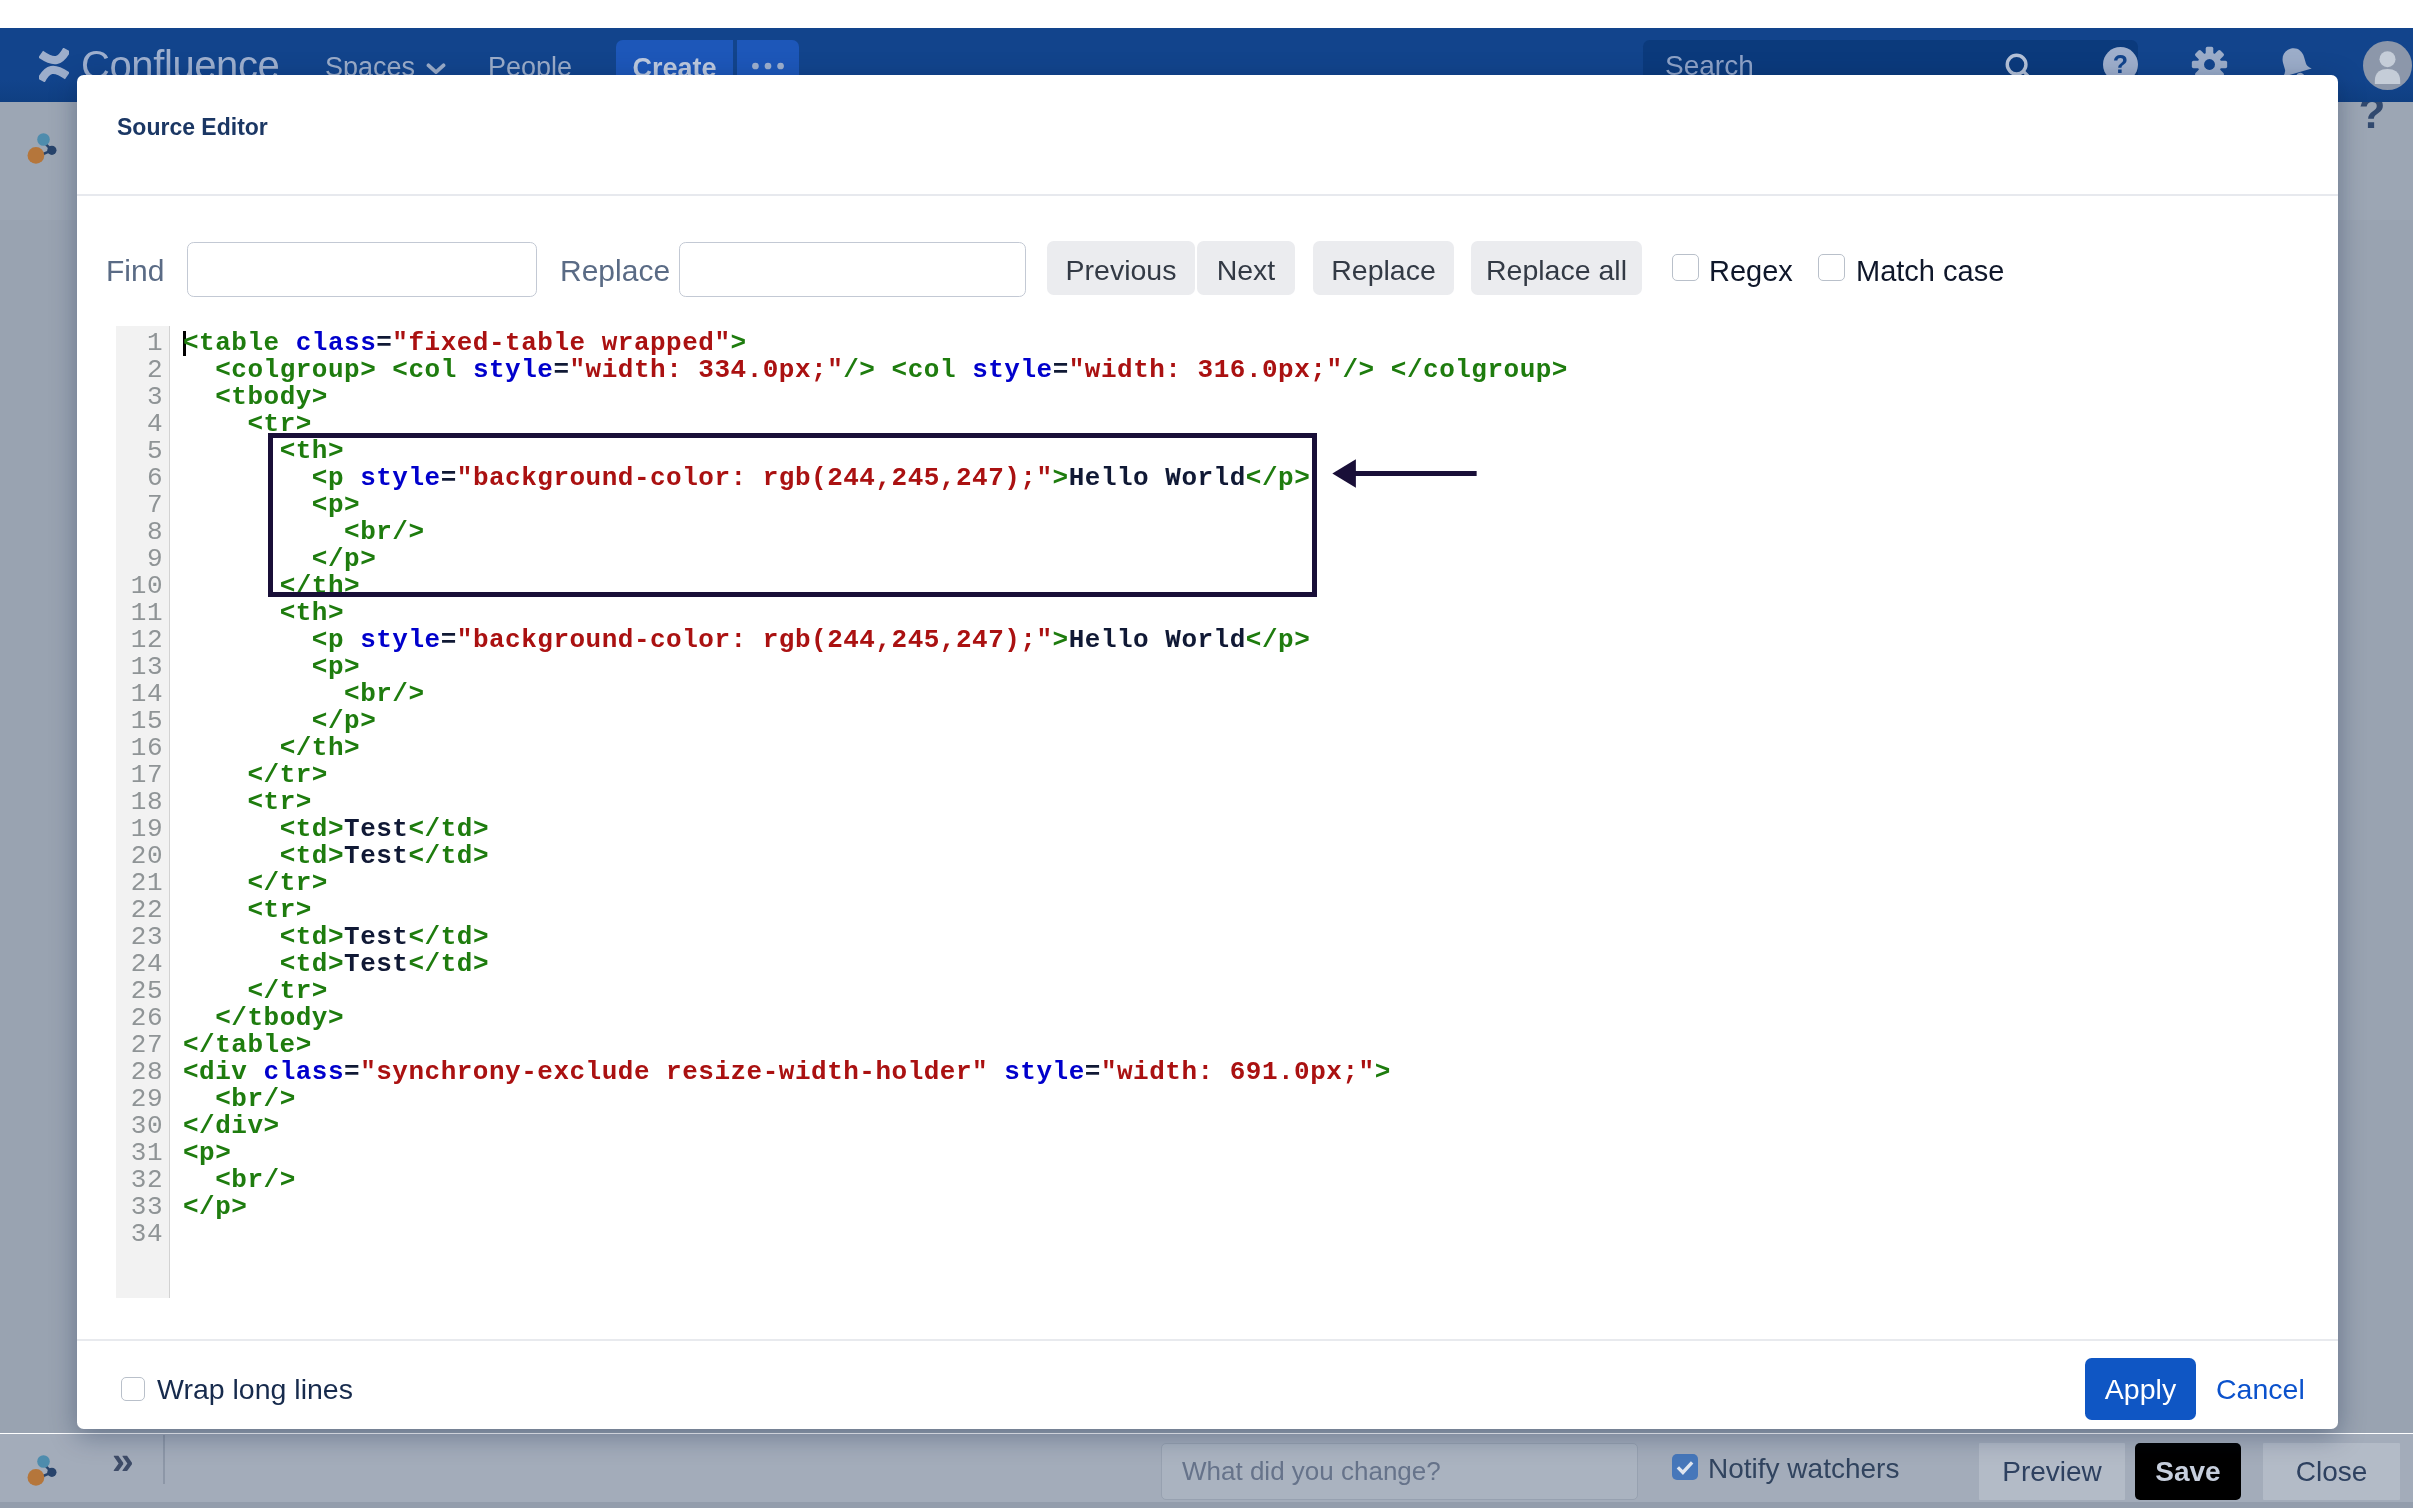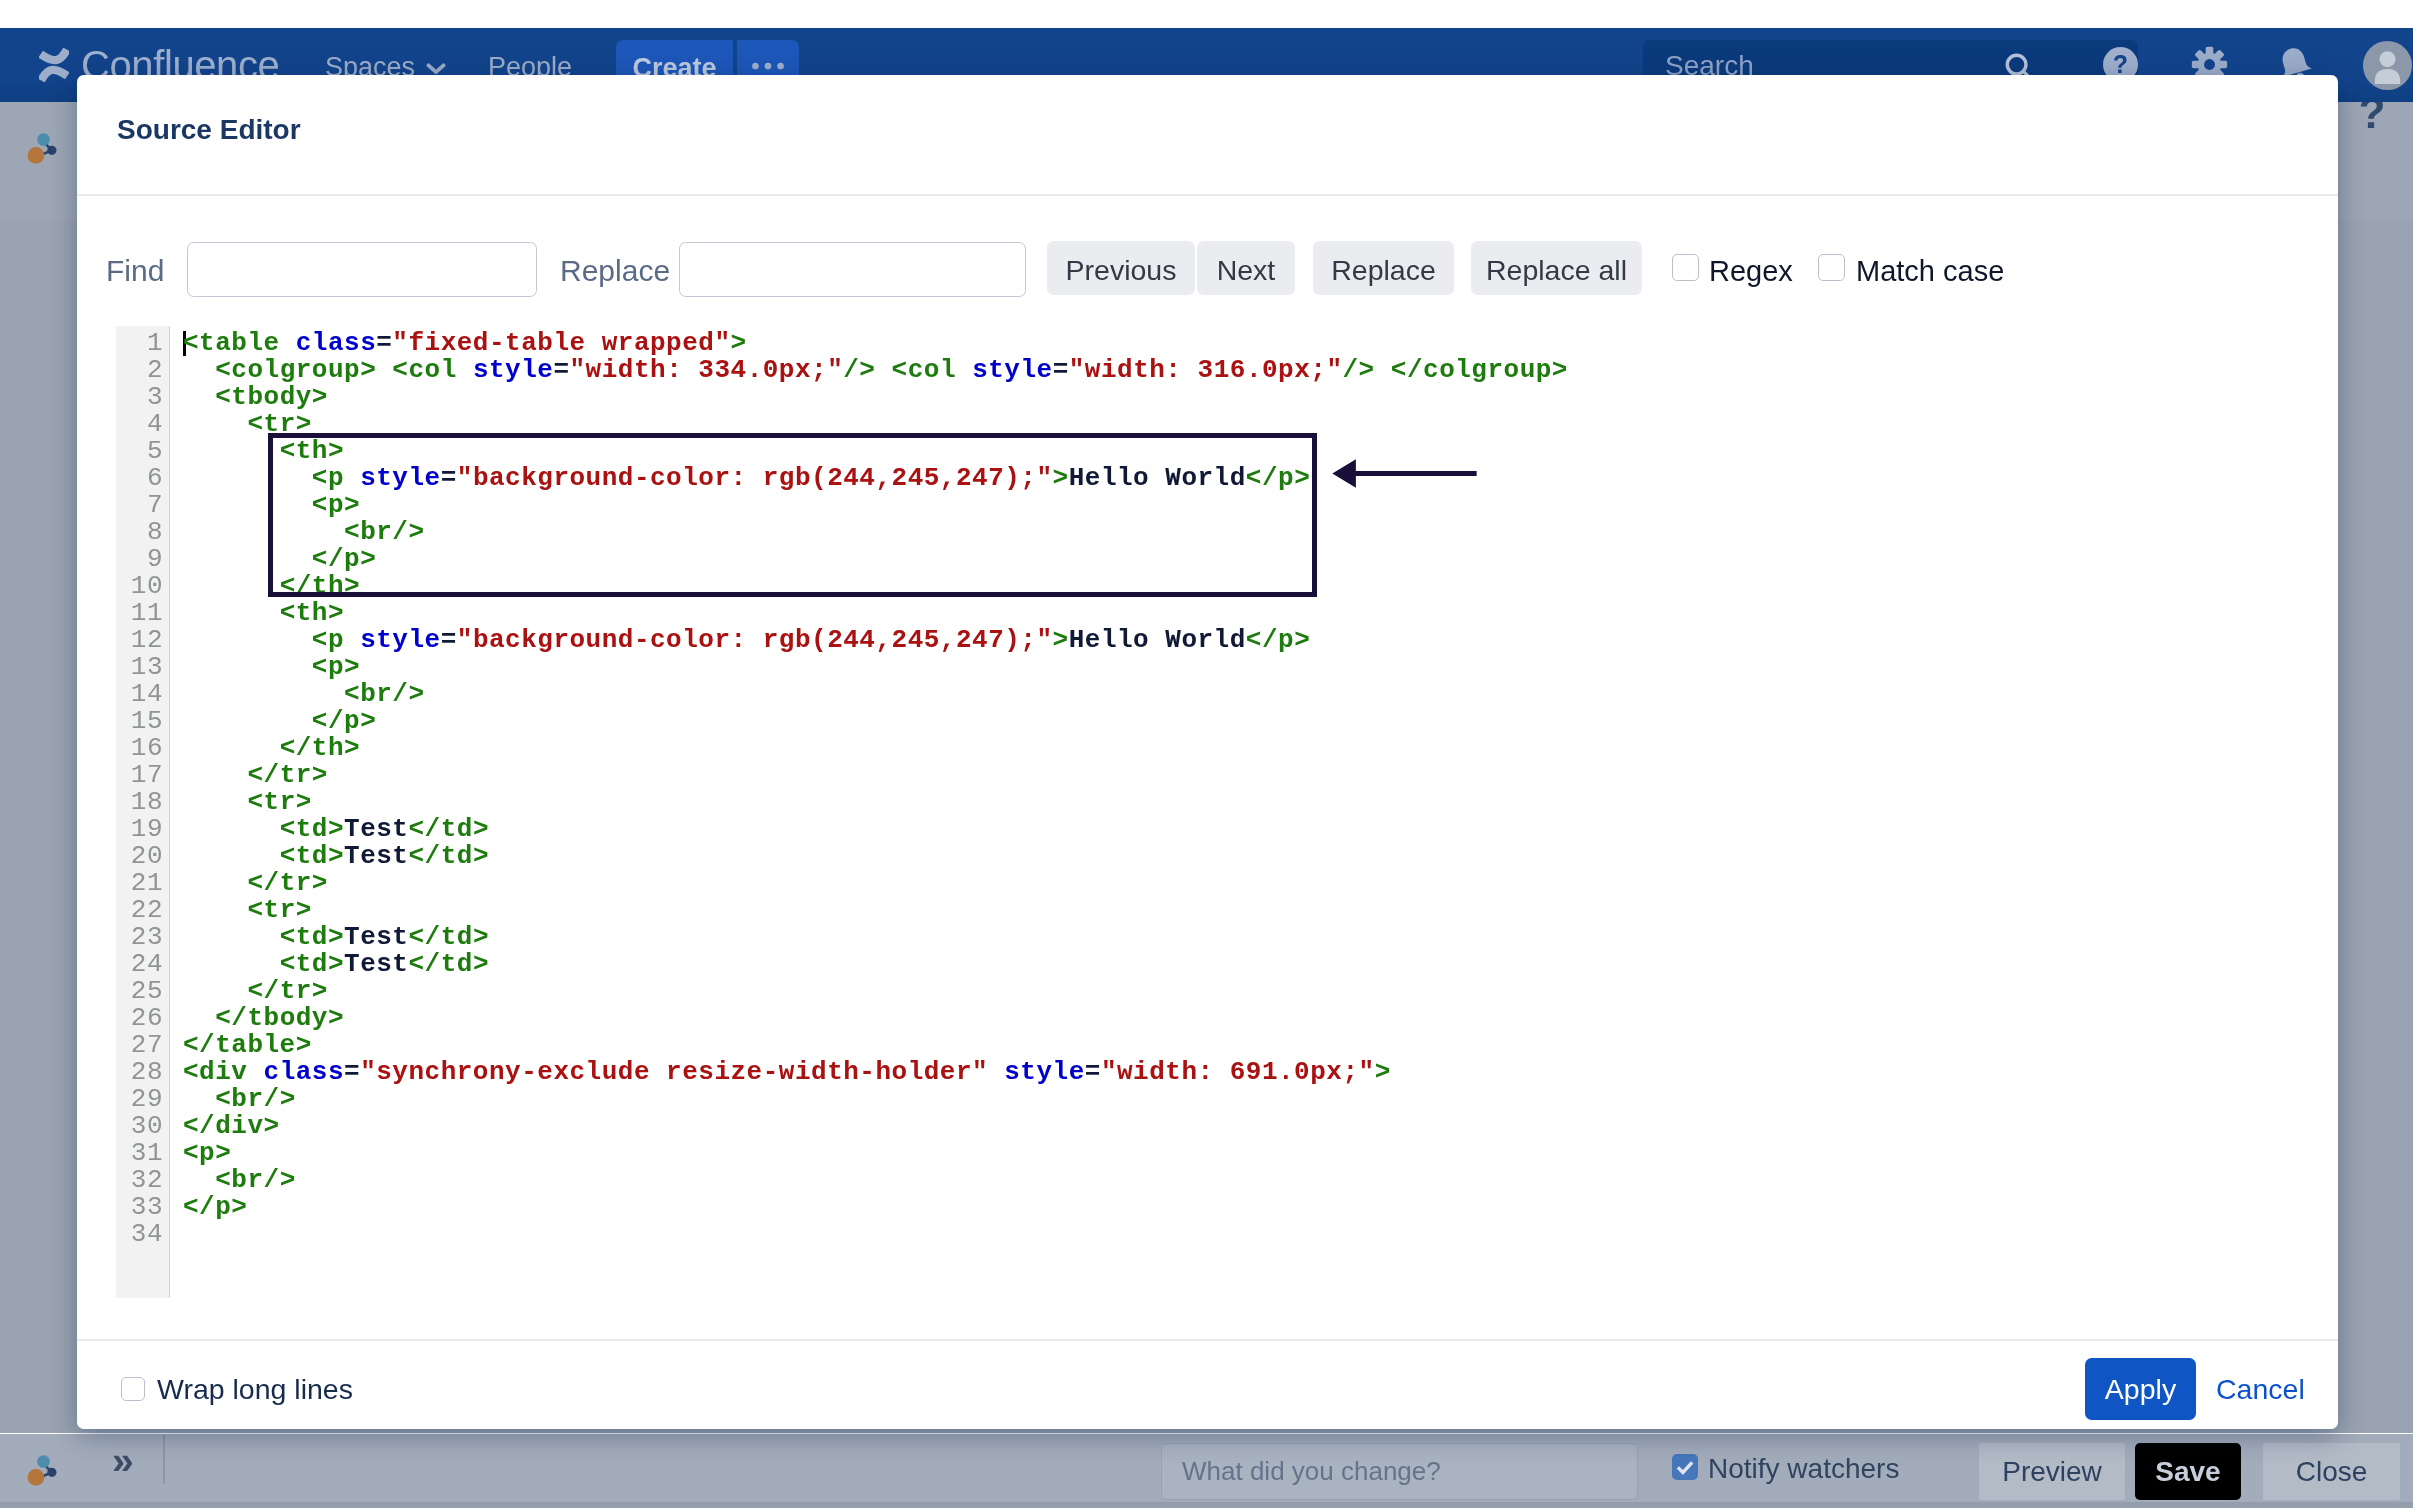--- a/index.html
+++ b/index.html
@@ -23,21 +23,21 @@
 #chev { position:absolute; left:112px; top:1439px; font-size:39px; color:#3e4c68; font-weight:bold; }
 #vline { position:absolute; left:163px; top:1435px; width:1.7px; height:49px; background:#8d97a7; }
 #changeInput { position:absolute; left:1161px; top:1443px; width:477px; height:57px; background:#aab3c0; border:1.7px solid #97a1b0; border-radius:5px; }
 #changeInput span { position:absolute; left:20px; top:0; line-height:54px; font-size:26px; color:#66738a; }
 #notifyBox { position:absolute; left:1672px; top:1454px; width:26px; height:26px; background:#4677ba; border-radius:5px; }
 #notifyLbl { position:absolute; left:1708px; top:1443px; line-height:52px; font-size:28px; color:#31445f; }
 .dimbtn { position:absolute; top:1443px; height:57px; background:#b3bbc7; border-radius:1px; font-size:28px; color:#2e4160; text-align:center; line-height:57px; }
 #saveBtn { position:absolute; left:2135px; top:1443px; width:106px; height:57px; background:#000000; border-radius:5px; font-size:28px; color:#c6cedc; font-weight:bold; text-align:center; line-height:57px; }
 
 #modal { position:absolute; left:77px; top:75px; width:2261px; height:1354px; background:#fff; border-radius:6.7px; box-shadow:0 6.7px 27px rgba(9,30,66,0.35); }
-#modal h1 { position:absolute; left:40px; top:39px; font-size:28px; color:#1b3764; font-weight:bold; }
+#modal h1 { position:absolute; left:40px; top:39px; font-size:23px; color:#1b3764; font-weight:bold; }
 #hdrLine { position:absolute; left:0; top:119px; width:2261px; height:1.7px; background:#e7e9ee; }
 
 .flabel { position:absolute; top:166px; height:57px; line-height:60px; font-size:30px; color:#5a6b85; }
 .finput { position:absolute; top:167px; height:55px; background:#fff; border:1.7px solid #c3c9d4; border-radius:6.7px; }
 .fbtn { position:absolute; top:166px; height:54px; background:#ebecef; border-radius:6.7px; font-size:28.5px; color:#333a45; text-align:center; line-height:58px; }
 .fcheck { position:absolute; top:179px; width:27px; height:27px; border:1.7px solid #b9c0ca; border-radius:5px; background:#fff; }
 .fclabel { position:absolute; top:166px; height:57px; line-height:60px; font-size:29px; color:#0f172a; }
 
 #gutter { position:absolute; left:39px; top:251px; width:54px; height:972px; background:#f2f2f2; border-right:1.7px solid #d2d2d2; }
 #code { position:absolute; left:106px; top:255px; font-family:"Liberation Mono", monospace; font-size:26px; line-height:27px; font-weight:bold; white-space:pre; color:#101935; letter-spacing:0.5px; }

